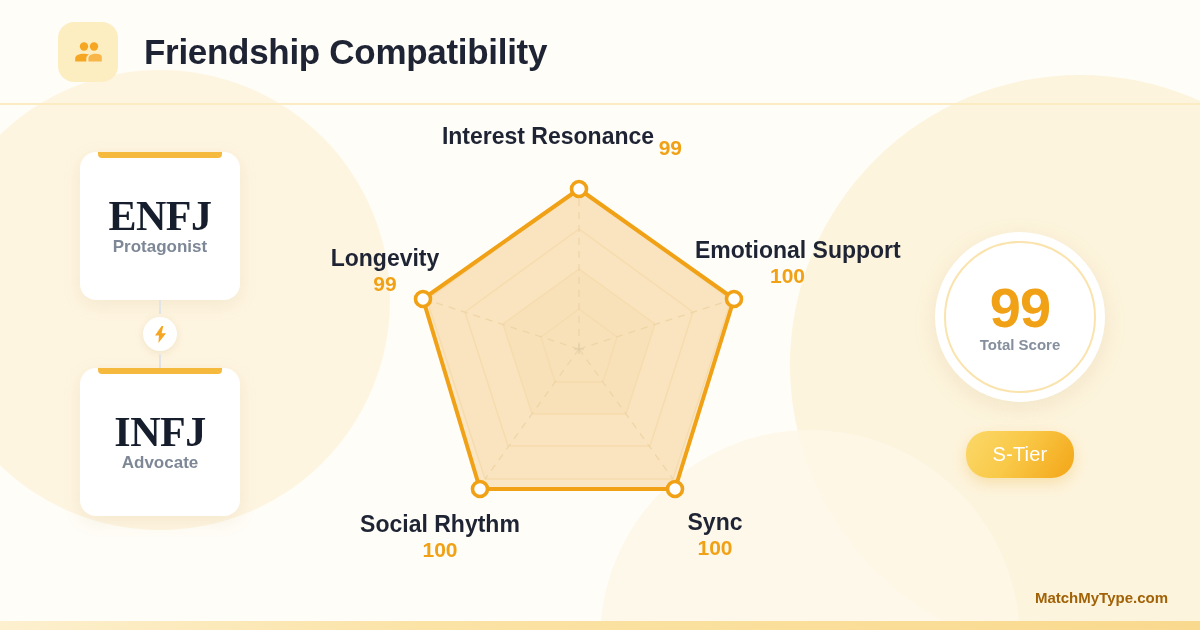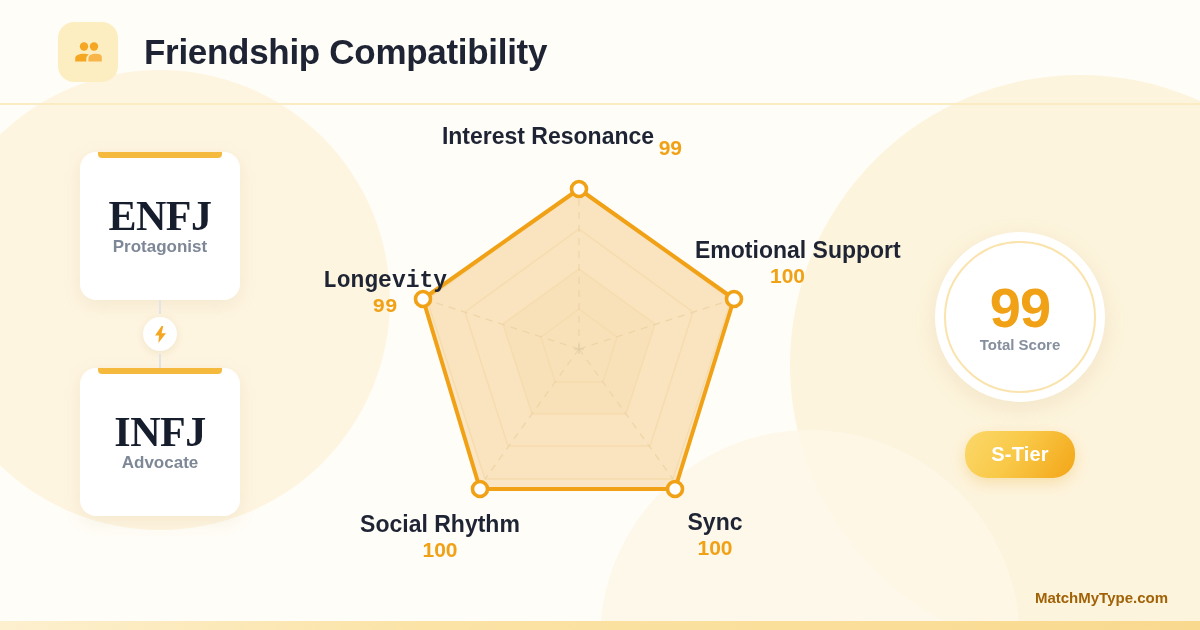--- a/index.html
+++ b/index.html
@@ -183,21 +183,21 @@
     font-weight: bold;
     color: #f0a116;
   }
 
   
   .lbl-interest     { left: 138px; top: 14px; width: 220px; }
   .lbl-interest .axis-value {
     position: absolute; right: -24px; top: 12px;
   }
   .lbl-emotional    { left: 395px; top: 128px; width: 185px; text-align: center; }
-  .lbl-longevity    { left: -10px; top: 159px; width: 190px; font-family: Liberation Mono, monospace; }
+  .lbl-longevity    { left: -10px; top: 136px; width: 190px; }
   .lbl-social       { left: 20px;  top: 402px; width: 240px; }
   .lbl-sync         { left: 335px; top: 400px; width: 160px; }
 
   
   .score-col {
     position: absolute;
     left: 935px;
     top: 232px;
     width: 170px;
     display: flex;
@@ -244,21 +244,21 @@
   }
   .tier-badge {
     margin-top: 29px;
     min-width: 108px;
     padding: 12px 26px;
     border-radius: 22px;
     background: linear-gradient(125deg, #fbd86a 0%, #f9c948 45%, #f3a517 100%);
     box-shadow: 0 5px 14px rgba(230,170,40,.28);
     color: #ffffff;
     font-size: 20px;
-    font-weight: bold;
+    font-weight: normal;
     text-align: center;
     letter-spacing: .2px;
   }
 
   
   .watermark {
     position: absolute;
     right: 32px;
     bottom: 24px;
     font-size: 15px;

